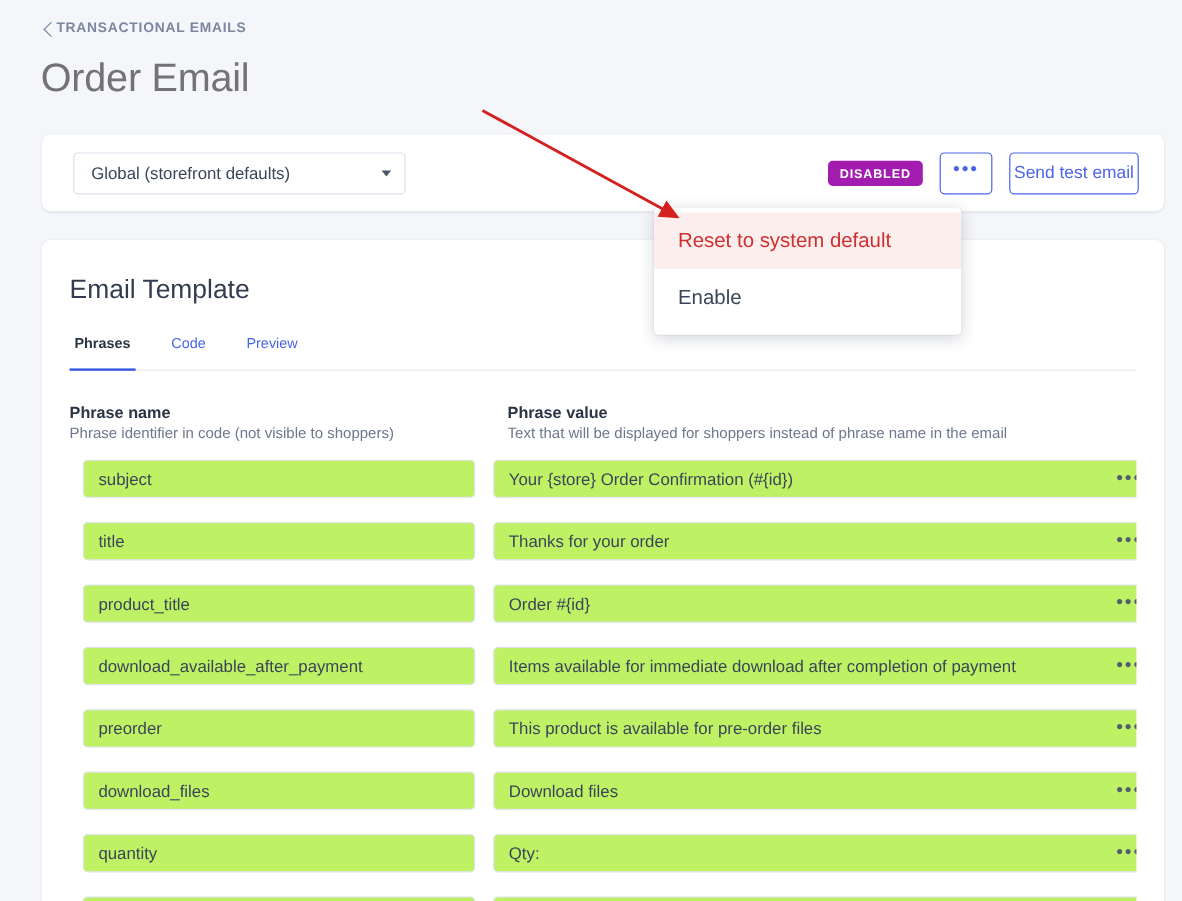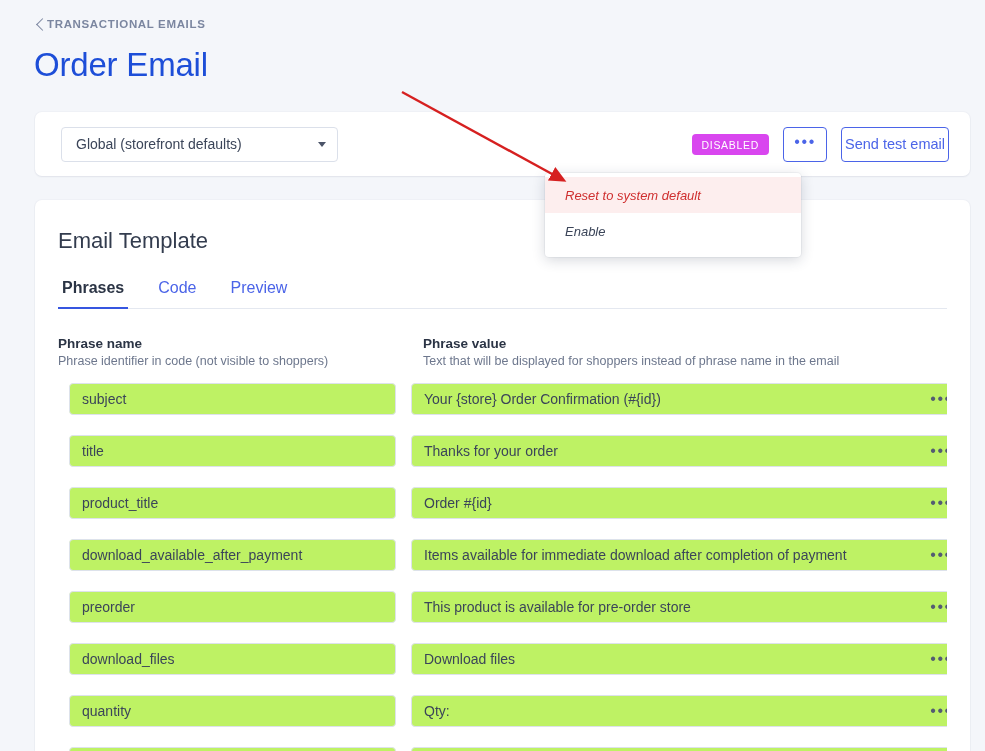--- a/index.html
+++ b/index.html
@@ -42,21 +42,21 @@
     text-transform: uppercase;
   }
 
   
   .page-title {
     position: absolute;
     top: 46px;
     left: 34px;
     font-size: 33px;
     font-weight: 300;
-    color: #1d4ed8;
+    color: #737373;
     letter-spacing: -0.2px;
   }
 
   
   .card {
     position: absolute;
     left: 35px;
     width: 935px;
     background: #ffffff;
     border-radius: 7px;
@@ -101,24 +101,24 @@
     border-top: 5.5px solid #4b5468;
   }
 
   .toolbar-right {
     margin-left: auto;
     display: flex;
     align-items: center;
     gap: 14px;
   }
   .badge-disabled {
-    background: #d946ef;
+    background: #a21caf;
     color: #fff;
     font-size: 10.5px;
-    font-weight: 400;
+    font-weight: 700;
     letter-spacing: 0.7px;
     padding: 5px 10px 4px;
     border-radius: 4px;
   }
   .btn {
     height: 35px;
     border: 1px solid #4b64e8;
     border-radius: 4px;
     background: #fff;
     color: #4b64e8;
@@ -145,28 +145,27 @@
     top: 173px;
     width: 256px;
     background: #fff;
     border-radius: 4px;
     box-shadow: 0 3px 13px rgba(30,40,70,0.19), 0 0 0 1px rgba(30,40,70,0.045);
     padding: 4px 0 8px;
     z-index: 40;
     overflow: hidden;
   }
   .dd-item {
-    height: 36px;
+    height: 47px;
     display: flex;
     align-items: center;
     padding: 0 0 0 20px;
-    font-size: 13px;
+    font-size: 17px;
     color: #3b4559;
     cursor: pointer;
-    font-style: italic;
   }
   .dd-item.danger.active {
     background: #fdeeee;
     color: #cf2f2f;
   }
 
   
   .section-title {
     position: absolute;
     top: 28px;
@@ -180,21 +179,21 @@
     position: absolute;
     top: 78px;
     left: 23px;
     right: 23px;
     height: 31px;
     border-bottom: 1px solid #e4e8f0;
     display: flex;
     gap: 26px;
   }
   .tab {
-    font-size: 16px;
+    font-size: 12px;
     color: #4b64e8;
     padding: 0 4px 9px;
     cursor: pointer;
     position: relative;
     top: 1px;
   }
   .tab.active {
     color: #2b3445;
     font-weight: 600;
     border-bottom: 2.5px solid #3656e0;
@@ -347,21 +346,21 @@
       <div class="fld value">Order #{id}</div>
       <div class="row-menu">•••</div>
     </div>
     <div class="row">
       <div class="fld name">download_available_after_payment</div>
       <div class="fld value">Items available for immediate download after completion of payment</div>
       <div class="row-menu">•••</div>
     </div>
     <div class="row">
       <div class="fld name">preorder</div>
-      <div class="fld value">This product is available for pre-order store</div>
+      <div class="fld value">This product is available for pre-order files</div>
       <div class="row-menu">•••</div>
     </div>
     <div class="row">
       <div class="fld name">download_files</div>
       <div class="fld value">Download files</div>
       <div class="row-menu">•••</div>
     </div>
     <div class="row">
       <div class="fld name">quantity</div>
       <div class="fld value">Qty:</div>

